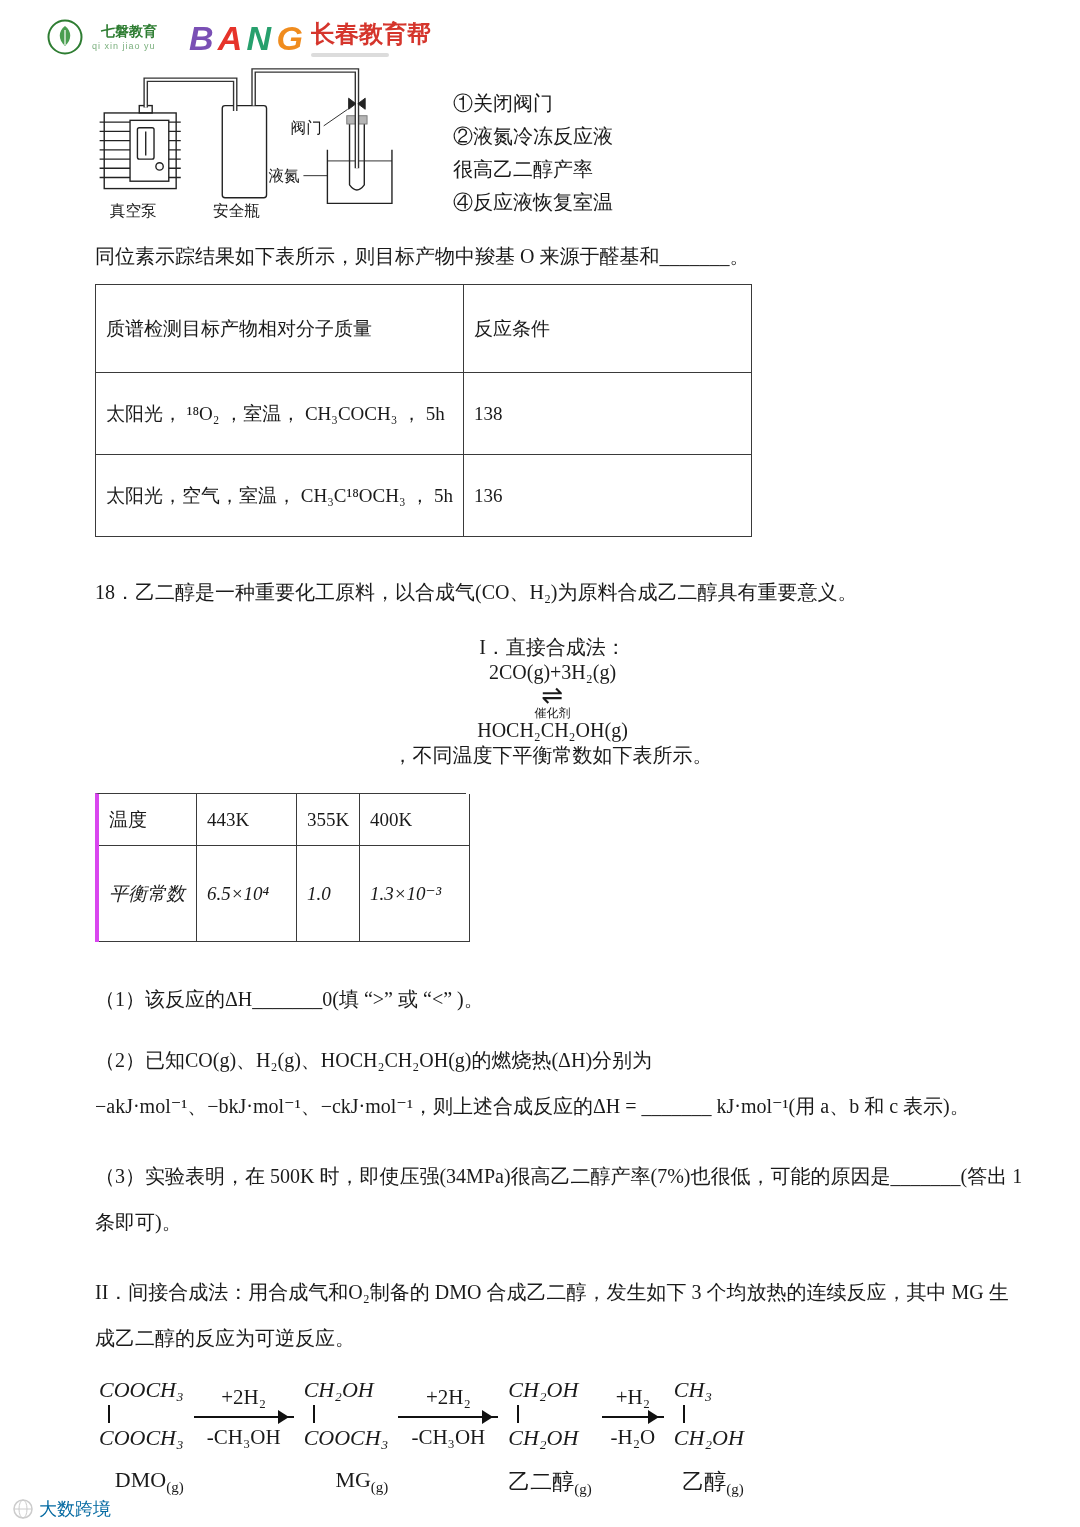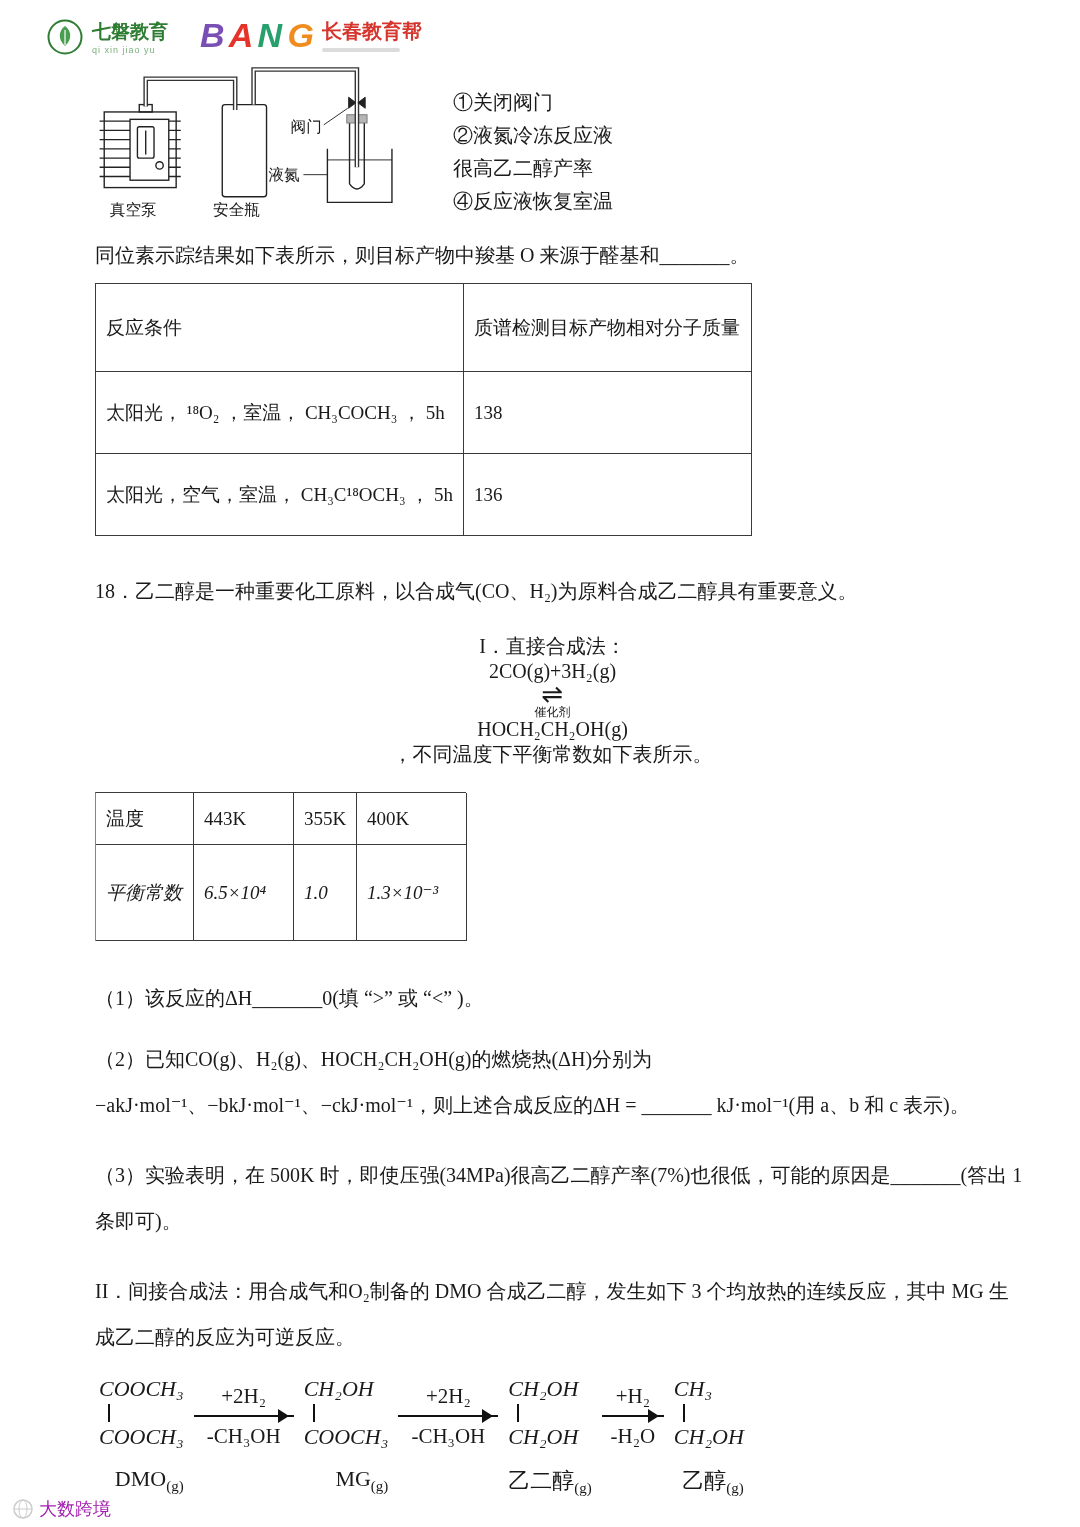--- a/index.html
+++ b/index.html
@@ -5,27 +5,27 @@
 <style>
   * { margin:0; padding:0; box-sizing:border-box; }
   html,body { background:#ededed; }
   body { font-family:"Liberation Serif","DejaVu Serif",serif; color:#1a1a1a; }
   .page { width:1080px; height:1527px; margin:0 auto; background:#ffffff; position:relative; overflow:hidden; }
 
   
   .header { display:flex; align-items:flex-start; gap:26px; padding:18px 0 0 46px; }
   .logo1 { display:flex; align-items:center; gap:8px; }
   .logo1-text { display:flex; flex-direction:column; }
-  .logo1-title { color:#2e7d32; font-weight:bold; font-size:19px; font-family:Liberation Serif, serif; }
+  .logo1-title { color:#2e7d32; font-weight:bold; font-size:14px; font-family:Liberation Serif, serif;margin-left:9px; }
   .logo1-sub { color:#7bb07e; font-size:9px; letter-spacing:1px; font-family:"Liberation Sans","DejaVu Sans",sans-serif; }
   .logo2 { display:flex; align-items:center; gap:10px; margin-left:6px; }
   .bang { font-family:"Liberation Sans","DejaVu Sans",sans-serif; font-weight:bold; font-style:italic; font-size:34px; line-height:1; letter-spacing:-2px; }
   .bang .l0{color:#7a4fb5;} .bang .l1{color:#e6332a;} .bang .l2{color:#27a06d;} .bang .l3{color:#f08c1e;}
   .logo2-right { display:flex; flex-direction:column; }
-  .logo2-title { color:#d5352c; font-weight:bold; font-size:20px; font-family:"Liberation Sans","DejaVu Sans",sans-serif; }
+  .logo2-title { color:#d5352c; font-weight:bold; font-size:24px; font-family:"Liberation Sans","DejaVu Sans",sans-serif; }
   .logo2-bar { width:78px; height:4px; background:#dcdcdc; border-radius:2px; margin-top:3px; }
 
   
   .content { padding:0 70px 0 95px; font-size:20px; }
   .diagram-row { display:flex; margin-top:8px; }
   .apparatus-svg { flex:0 0 auto; }
   .steps { margin-left:26px; padding-top:22px; line-height:33px; font-size:20px; }
   .intro { margin-top:12px; }
 
   .table1 { margin-top:14px; display:grid; grid-template-columns:368px 288px; width:657px;
@@ -35,21 +35,21 @@
   .table1 .h { min-height:88px; }
   .table1 .r { min-height:82px; white-space:nowrap; overflow:hidden; }
 
   .q18-intro { margin-top:42px; }
   .sec1 { margin-top:28px; display:flex; align-items:center; flex-wrap:nowrap; white-space:nowrap;flex-direction:column; }
   .eqstack { display:inline-flex; flex-direction:column; align-items:center; margin:0 8px; }
   .eqstack .ar { font-size:26px; line-height:22px; font-family:"DejaVu Sans","Liberation Sans",sans-serif; }
   .eqstack .cat { font-size:12px; line-height:12px; margin-top:1px; }
 
   .table2 { margin-top:24px; display:grid; grid-template-columns:98px 100px 63px 110px; width:371px;
-            border-top:1px solid #3a3a3a; border-left:1px solid #d946ef; font-size:19px; }
+            border-top:1px solid #3a3a3a; border-left:4px solid #d946ef; font-size:19px; }
   .table2 .cell { border-right:1px solid #3a3a3a; border-bottom:1px solid #3a3a3a;
                   display:flex; align-items:center; padding:6px 10px; }
   .table2 .r1 { min-height:52px; }
   .table2 .r2 { min-height:96px;font-style:italic; }
 
   .qline { margin-top:44px; }
   .para  { margin-top:24px; line-height:46px; }
   .para div { white-space:nowrap; }
 
   
@@ -61,21 +61,21 @@
   .struct .name sub { font-size:15px; }
   .rarrow { display:flex; flex-direction:column; align-items:center; margin:8px 10px 0 10px; }
   .rarrow .lbl { line-height:28px; font-size:21px; white-space:nowrap; }
   .rarrow .shaft { position:relative; height:2px; background:#111; margin:5px 0; width:100px; }
   .rarrow .shaft::after { content:""; position:absolute; right:-2px; top:-6px;
                           border:7px solid transparent; border-left:11px solid #111; }
   .rarrow.a3 .shaft { width:62px; }
 
   
   .watermark { position:absolute; left:12px; bottom:6px; display:flex; align-items:center; gap:5px;
-               color:#a21caf; font-size:18px; font-family:Liberation Serif, serif; }
+               color:#0369a1; font-size:18px; font-family:Liberation Serif, serif; }
 
   svg text { font-family:"Liberation Serif","DejaVu Serif",serif; font-size:17px; fill:#1a1a1a; }
 </style>
 </head>
 <body>
 
 <div class="page">
 
   <div class="header">
     <div class="logo1">
@@ -164,22 +164,22 @@
         <div>①关闭阀门</div>
         <div>②液氮冷冻反应液</div>
         <div>很高乙二醇产率</div>
         <div>④反应液恢复室温</div>
       </div>
     </div>
 
     <div class="intro">同位素示踪结果如下表所示，则目标产物中羧基 O 来源于醛基和_______。</div>
 
     <div class="table1">
+      <div class="cell h">质谱检测目标产物相对分子质量</div>
       <div class="cell h">反应条件</div>
-      <div class="cell h">质谱检测目标产物相对分子质量</div>
       <div class="cell r">太阳光， ¹⁸O₂ ，室温， CH₃COCH₃ ， 5h</div>
       <div class="cell r">138</div>
       <div class="cell r">太阳光，空气，室温， CH₃C¹⁸OCH₃ ， 5h</div>
       <div class="cell r">136</div>
     </div>
 
     <div class="q18-intro">18．乙二醇是一种重要化工原料，以合成气(CO、H₂)为原料合成乙二醇具有重要意义。</div>
 
     <div class="sec1">
       <span>I．直接合成法：</span>

